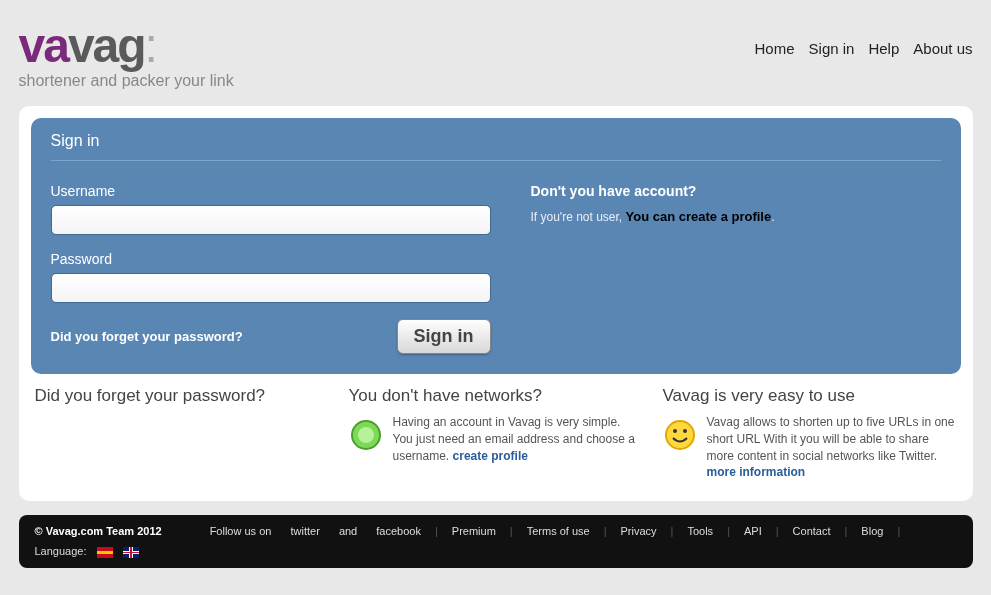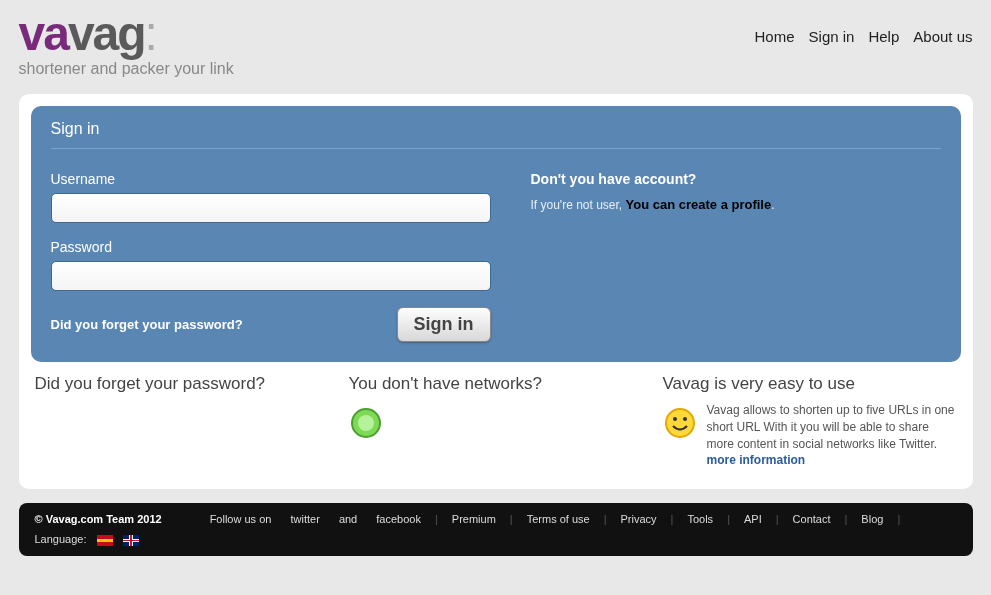--- a/index.html
+++ b/index.html
@@ -1,18 +1,18 @@
 <!DOCTYPE html>
 <html><head>
 <meta charset="utf-8">
 <style>
 * { margin: 0; padding: 0; box-sizing: border-box; }
 body { font-family: "Lucida Grande", Arial, sans-serif; background: #e8e8e8; font-size: 13px; color: #333; }
 .container { max-width: 970px; margin: 0 auto; padding: 0 8px; }
-.header { display: flex; justify-content: space-between; align-items: flex-start; padding: 10px 0 8px; }
+.header { display: flex; justify-content: space-between; align-items: flex-start; padding: 22px 0 8px; }
 .logo-block { }
 .logo { font-size: 48px; font-weight: bold; letter-spacing: -2px; line-height: 1; }
 .logo .p1 { color: #7a2a7a; }
 .logo .p2 { color: #5a5a5a; }
 .logo .colon { color: #aaa; font-weight: normal; }
 .tagline { color: #888; font-size: 16px; margin-top: 2px; }
 .nav { display: flex; gap: 14px; padding-top: 18px; font-size: 15px; }
 .nav a { color: #222; text-decoration: none; cursor: pointer; }
 .card { background: #fff; border-radius: 10px; padding: 12px; margin-top: 8px; }
 .signin-box { background: #5a86b4; border-radius: 10px; padding: 14px 20px 20px; color: #fff; }
@@ -91,20 +91,23 @@
       <div class="info-col">
         <div class="info-title">Did you forget your password?</div>
       </div>
       <div class="info-col">
         <div class="info-title">You don't have networks?</div>
         <div class="info-body">
           <svg class="info-icon" viewBox="0 0 34 34">
               <circle cx="17" cy="17" r="14" fill="#7ed957" stroke="#4aa02c" stroke-width="2"></circle>
               <circle cx="17" cy="17" r="8" fill="#b6f29a"></circle>
             </svg>
+          <div class="info-text">
+            <span>Having an account in Vavag is very simple. You just need an email address and choose a username. </span><a>create profile</a>
+          </div>
         </div>
       </div>
       <div class="info-col">
         <div class="info-title">Vavag is very easy to use</div>
         <div class="info-body">
           <svg class="info-icon" viewBox="0 0 34 34">
               <circle cx="17" cy="17" r="14" fill="#ffd93b" stroke="#e0a800" stroke-width="2"></circle>
               <circle cx="12" cy="13" r="2" fill="#333"></circle>
               <circle cx="22" cy="13" r="2" fill="#333"></circle>
               <path d="M10 20 Q17 27 24 20" fill="none" stroke="#333" stroke-width="2"></path>

